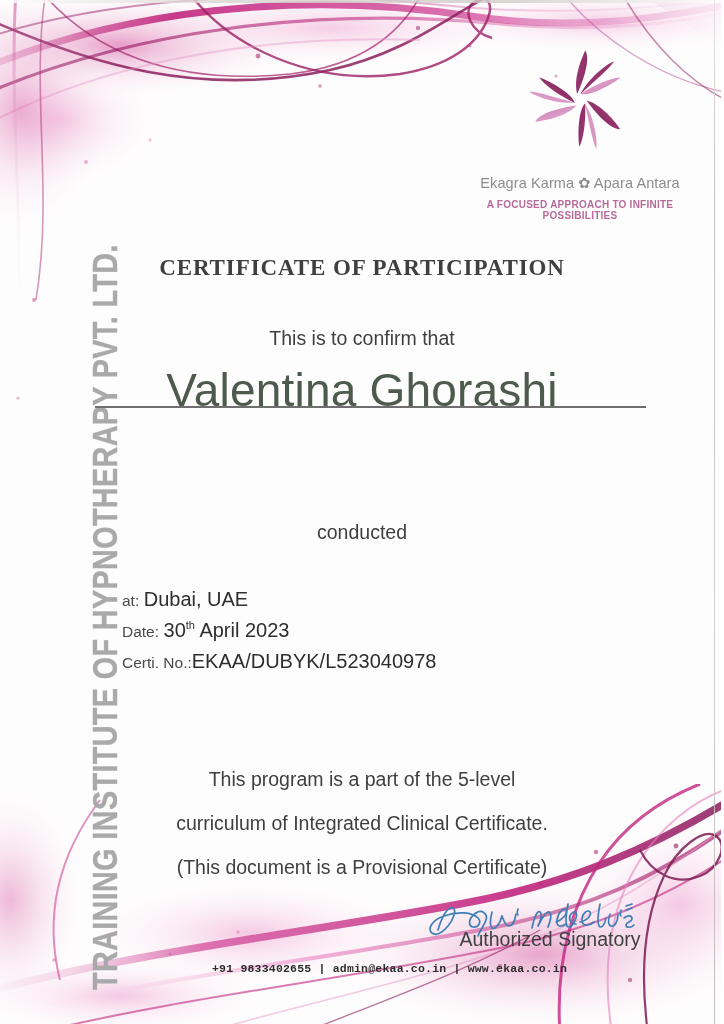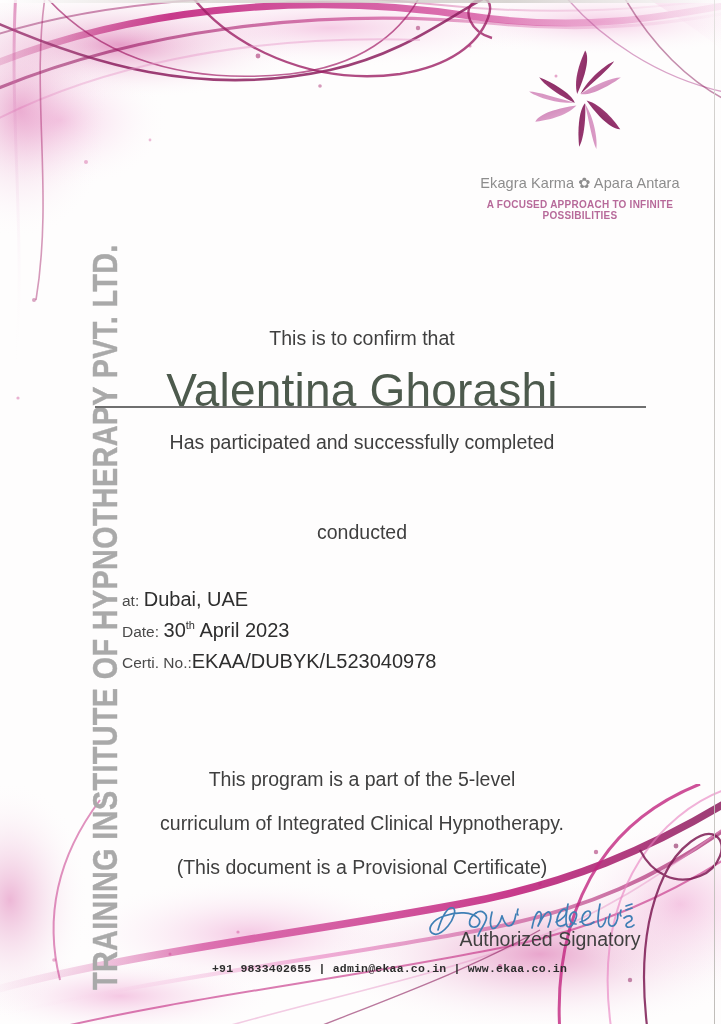--- a/index.html
+++ b/index.html
@@ -283,45 +283,45 @@
           <path d="M0,-6 C10,-22 18,-40 14,-48 C9,-40 -2,-22 0,-6Z" fill="url(#pDark)" transform="translate(-2,0) rotate(-8)"></path>
           <path d="M0,-6 C12,-20 26,-34 30,-42 C22,-38 6,-22 0,-6Z" fill="url(#pLight)" transform="rotate(6)"></path>
           <path d="M0,-6 C14,-16 32,-24 40,-24 C30,-16 10,-4 0,-6Z" fill="url(#pDark)" transform="rotate(2)"></path>
         </g>
       </svg>
     </div>
     <div id="logo-tag">Ekagra Karma ✿ Apara Antara</div>
     <div id="logo-sub">A FOCUSED APPROACH TO INFINITE POSSIBILITIES</div>
   </div>
 
+  <div id="title">CERTIFICATE OF PARTICIPATION</div>
 
   <div id="confirm-line">This is to confirm that</div>
 
   <div id="recipient">Valentina Ghorashi</div>
   <div id="recipient-rule"></div>
 
-  <div class="body-line" id="bl1">Has participated and successfully completed</div>
   <div class="body-line" id="bl3">conducted</div>
 
   <div id="details">
     <div class="detail-row">
       <span class="detail-label">at:</span>
       <span class="detail-value">Dubai, UAE</span>
     </div>
     <div class="detail-row">
       <span class="detail-label">Date:</span>
       <span class="detail-value"><span>30</span><sup>th</sup> <span>April 2023</span></span>
     </div>
     <div class="detail-row">
       <span class="detail-label">Certi. No.:</span><span class="detail-value">EKAA/DUBYK/L523040978</span>
     </div>
   </div>
 
   <div class="body-line" id="cl1">This program is a part of the 5-level</div>
-  <div class="body-line" id="cl2">curriculum of Integrated Clinical Hypnotherapy.</div>
+  <div class="body-line" id="cl2">curriculum of Integrated Clinical Certificate.</div>
   <div class="body-line" id="cl3">(This document is a Provisional Certificate)</div>
 
   <div id="sign-block">
     <div id="signature-mark">
       <svg viewBox="0 0 260 40" width="260" height="40">
         <g fill="none" stroke="#3f7fb5" stroke-width="1.7" stroke-linecap="round" stroke-linejoin="round">
           <path d="M18,30 C22,16 28,6 33,8 C37,10 33,20 28,26 C22,33 16,36 12,33
                    C7,29 12,20 24,16 C38,11 52,12 58,18 C62,22 58,28 53,27 C48,26 48,18 56,13"></path>
           <path d="M56,13 C62,9 68,14 66,20 C64,26 60,30 58,36"></path>
           <path d="M72,12 C70,20 70,26 72,28 C75,30 80,24 82,16"></path>

